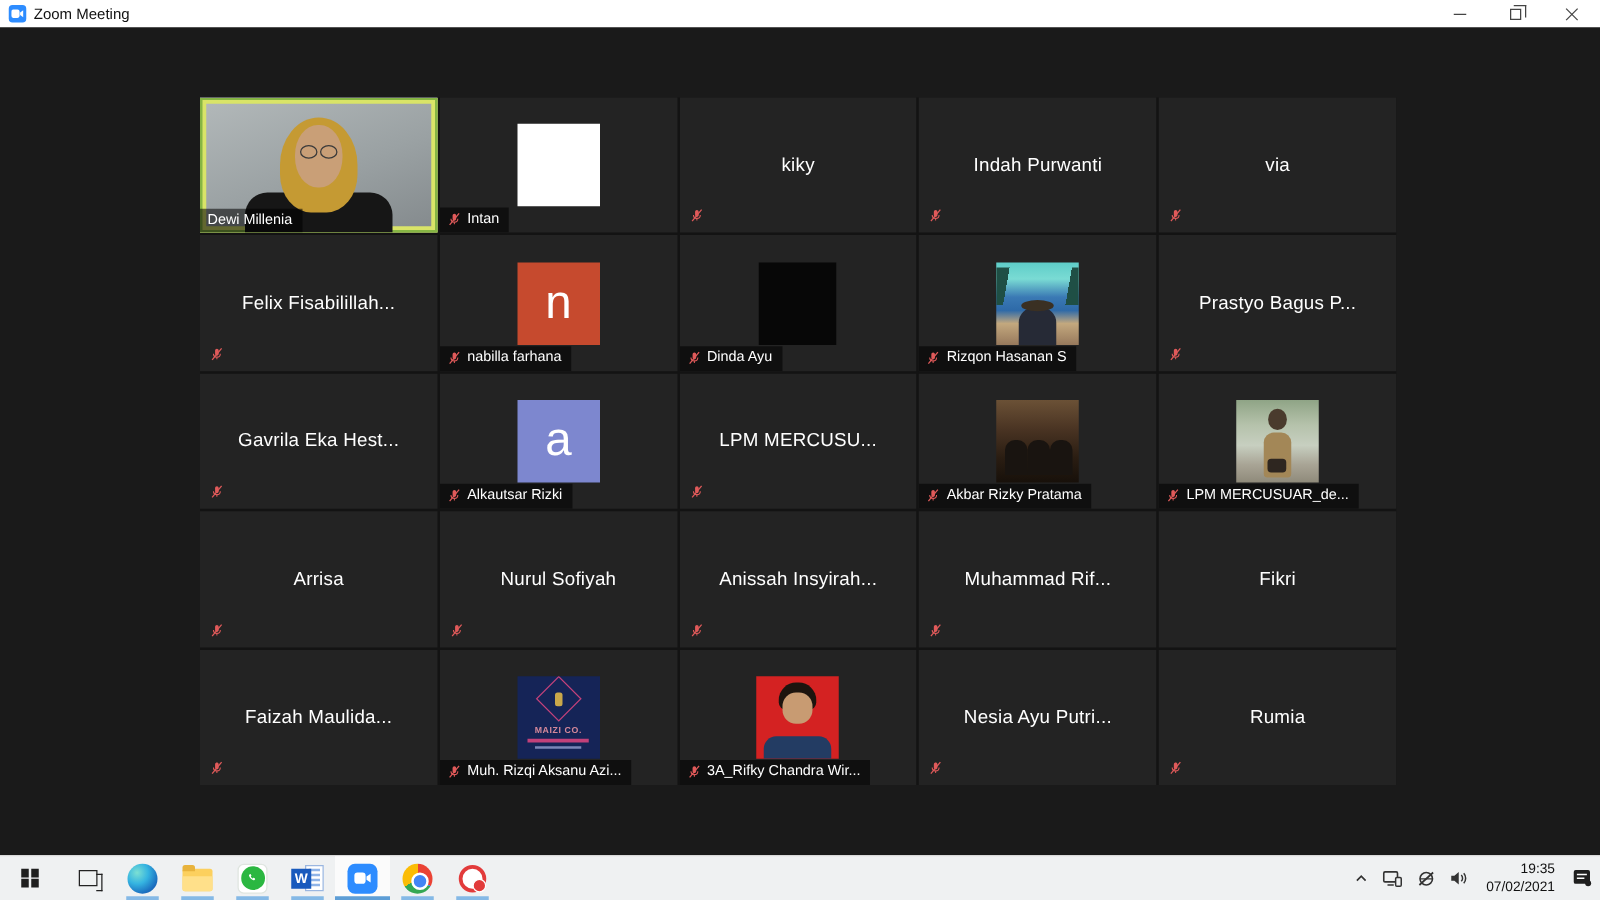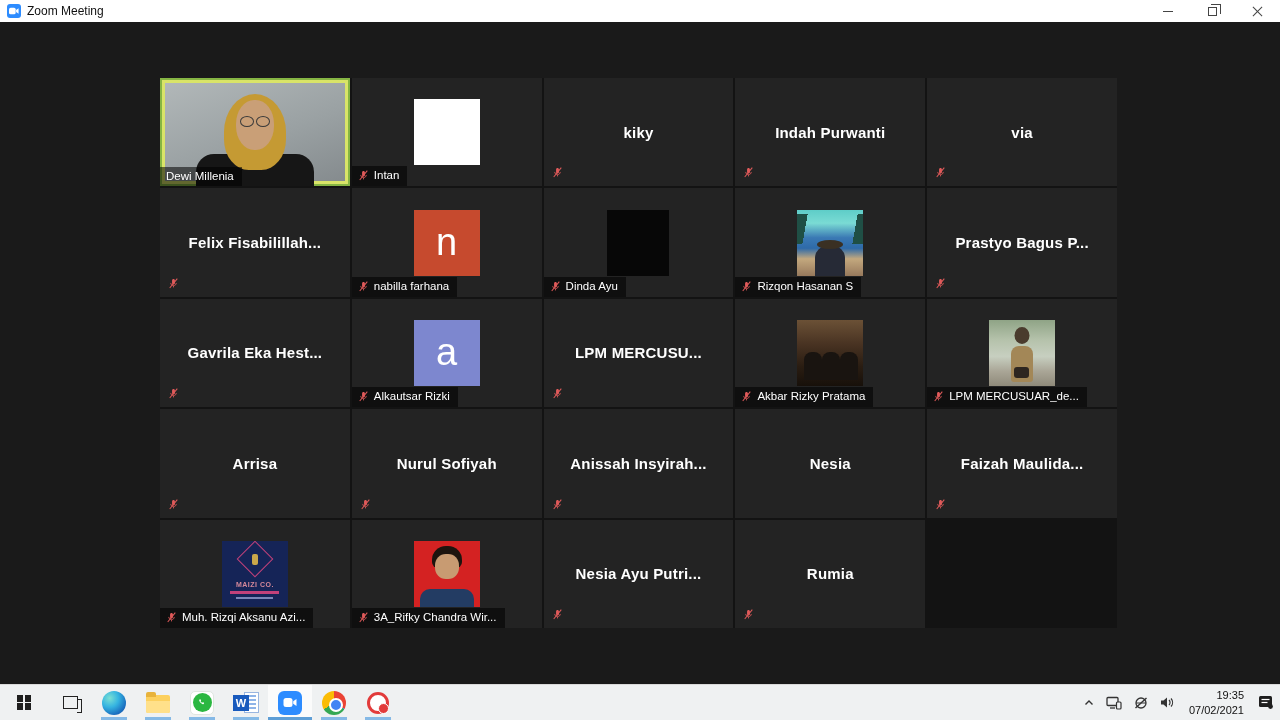--- a/index.html
+++ b/index.html
@@ -27,21 +27,21 @@
 
   
   .meeting { position:absolute; top:22px; left:0; width:1280px; height:662px; background:#1a1a1a; }
   .grid { position:absolute; left:160px; top:56px; width:957px; height:550px;
     display:grid; grid-template-columns:repeat(5,1fr); grid-template-rows:repeat(5,1fr);
     gap:2px; background:#131313; }
   .tile { position:relative; background:#232323; overflow:hidden;
     display:flex; align-items:center; justify-content:center; }
   .tile.active { box-shadow: inset 0 0 0 2px #86b544, inset 0 0 0 5px #d9e468; }
 
-  .center-name { font-weight:bold; font-size:15px; color:#ffffff; text-align:center;
+  .center-name { font-weight:normal; font-size:15px; color:#ffffff; text-align:center;
     padding:0 10px; letter-spacing:.2px; }
 
   .plabel { position:absolute; left:0; bottom:0; display:flex; align-items:flex-start; gap:5px;
     background:rgba(0,0,0,.55); color:#fff; font-size:11.5px; padding:3px 8px 4px 6px;
     max-width:96%; white-space:nowrap; overflow:hidden; }
   .mute-solo { position:absolute; left:8px; bottom:7px; line-height:0; }
   svg.mic { display:block; }
 
   
   .av { width:66px; height:66px; position:relative; overflow:hidden; flex:0 0 auto; }
@@ -393,21 +393,32 @@
         <div class="mute-solo">
           <svg class="mic" width="11" height="13" viewBox="0 0 16 16">
             <path d="M8 1.5c-1.2 0-2.1 1-2.1 2.2v3.6c0 1.2.9 2.2 2.1 2.2s2.1-1 2.1-2.2V3.7C10.1 2.5 9.2 1.5 8 1.5z" fill="#e05a5a"></path>
             <path d="M4 7.2c0 2.2 1.8 4 4 4s4-1.8 4-4" stroke="#e05a5a" fill="none" stroke-width="1.2"></path>
             <path d="M8 11.2v2.5" stroke="#e05a5a" stroke-width="1.2"></path>
             <line x1="2.5" y1="14.5" x2="13.5" y2="1" stroke="#e05a5a" stroke-width="1.5"></line>
           </svg>
         </div>
       </div>
       <div class="tile">
-        <div class="center-name">Nesia</div>
+        <div class="center-name">Muhammad Rif...</div>
+        <div class="mute-solo">
+          <svg class="mic" width="11" height="13" viewBox="0 0 16 16">
+            <path d="M8 1.5c-1.2 0-2.1 1-2.1 2.2v3.6c0 1.2.9 2.2 2.1 2.2s2.1-1 2.1-2.2V3.7C10.1 2.5 9.2 1.5 8 1.5z" fill="#e05a5a"></path>
+            <path d="M4 7.2c0 2.2 1.8 4 4 4s4-1.8 4-4" stroke="#e05a5a" fill="none" stroke-width="1.2"></path>
+            <path d="M8 11.2v2.5" stroke="#e05a5a" stroke-width="1.2"></path>
+            <line x1="2.5" y1="14.5" x2="13.5" y2="1" stroke="#e05a5a" stroke-width="1.5"></line>
+          </svg>
+        </div>
+      </div>
+      <div class="tile">
+        <div class="center-name">Fikri</div>
       </div>
       <div class="tile">
         <div class="center-name">Faizah Maulida...</div>
         <div class="mute-solo">
           <svg class="mic" width="11" height="13" viewBox="0 0 16 16">
             <path d="M8 1.5c-1.2 0-2.1 1-2.1 2.2v3.6c0 1.2.9 2.2 2.1 2.2s2.1-1 2.1-2.2V3.7C10.1 2.5 9.2 1.5 8 1.5z" fill="#e05a5a"></path>
             <path d="M4 7.2c0 2.2 1.8 4 4 4s4-1.8 4-4" stroke="#e05a5a" fill="none" stroke-width="1.2"></path>
             <path d="M8 11.2v2.5" stroke="#e05a5a" stroke-width="1.2"></path>
             <line x1="2.5" y1="14.5" x2="13.5" y2="1" stroke="#e05a5a" stroke-width="1.5"></line>
           </svg>

